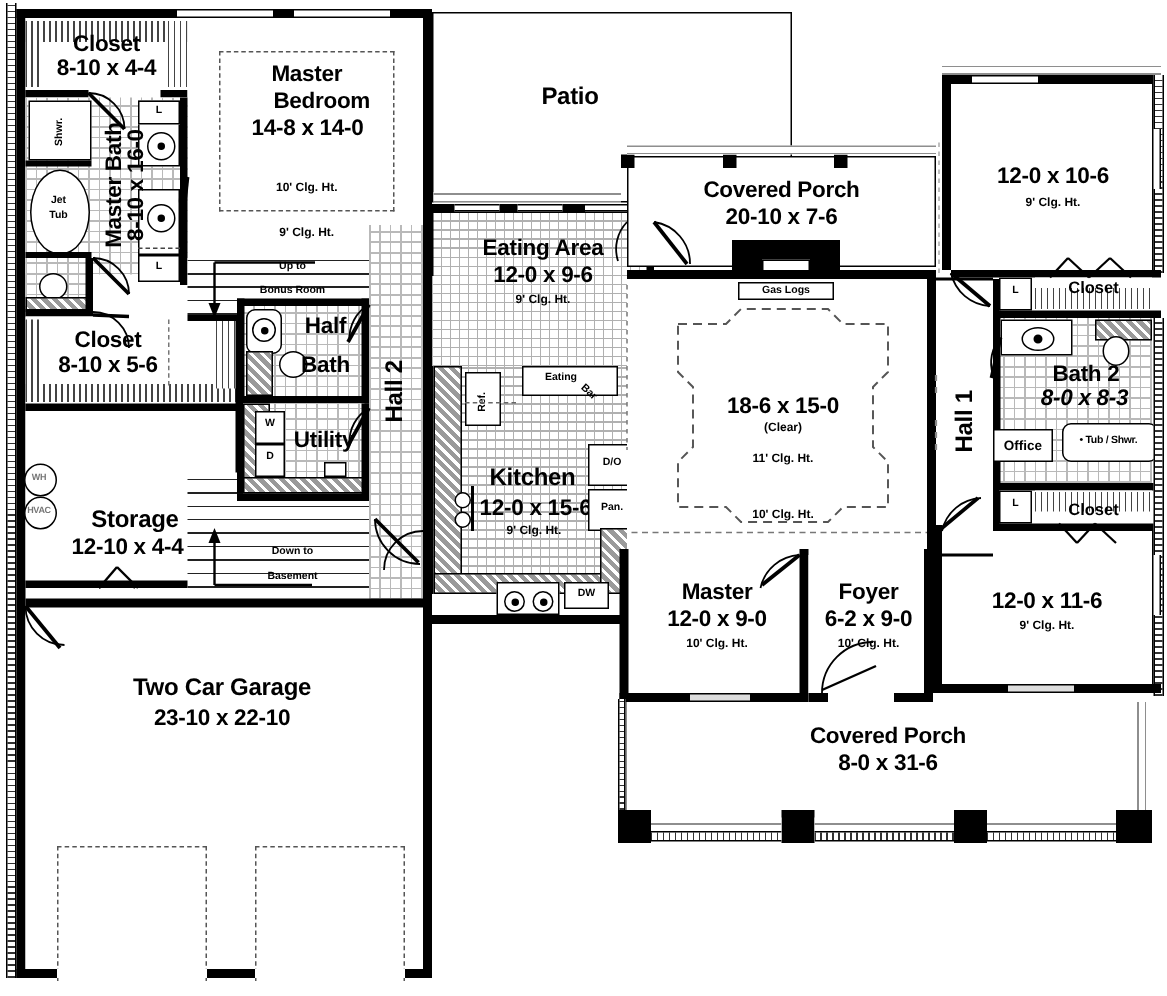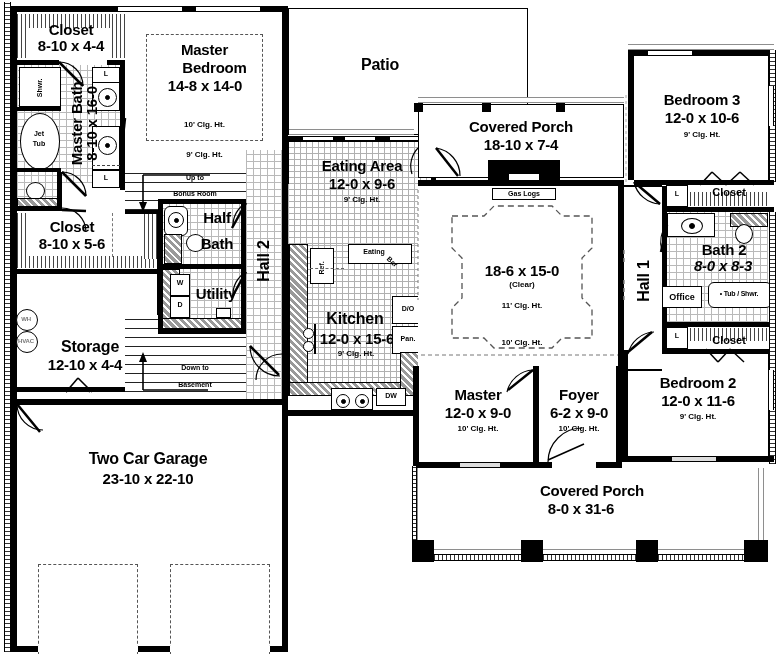--- a/index.html
+++ b/index.html
@@ -259,21 +259,21 @@
   <div class="circ" style="left:336px;top:394px;width:12px;height:12px;"></div>
   <div class="circ" style="left:355px;top:394px;width:12px;height:12px;"></div>
   <div class="circ" style="left:341px;top:399px;width:3px;height:3px;background:#000;"></div>
   <div class="circ" style="left:360px;top:399px;width:3px;height:3px;background:#000;"></div>
   <div class="outline" style="left:376px;top:388px;width:30px;height:18px;"></div>
   <div class="lbl xs" style="left:376px;top:392px;width:30px;">DW</div>
   <div class="wall" style="left:283px;top:410px;width:153px;height:6px;"></div>
 
   <div class="room" style="left:418px;top:104px;width:206px;height:74px;border:1px solid #000;box-sizing:border-box;"></div>
   <div class="lbl name" style="left:425px;top:119px;width:192px;">Covered Porch</div>
-  <div class="lbl dim" style="left:425px;top:137px;width:192px;">18-10 x 7-4</div>
+  <div class="lbl dim" style="left:425px;top:137px;width:192px;">20-10 x 7-6</div>
   <div class="wall" style="left:482px;top:103px;width:9px;height:9px;"></div>
   <div class="wall" style="left:556px;top:103px;width:9px;height:9px;"></div>
   <div class="wall" style="left:414px;top:103px;width:9px;height:9px;"></div>
   <div class="deck" style="left:418px;top:97px;width:206px;height:6px;"></div>
 
   <div class="wall" style="left:488px;top:160px;width:72px;height:20px;"></div>
   <div class="room" style="left:508px;top:173px;width:32px;height:12px;border:1px solid #000;box-sizing:border-box;"></div>
 
   <div class="room" style="left:418px;top:186px;width:206px;height:184px;"></div>
   <div class="wall" style="left:418px;top:180px;width:206px;height:6px;"></div>
@@ -323,21 +323,20 @@
   <div class="wall" style="left:662px;top:300px;width:5px;height:70px;"></div>
   <div class="lbl big vert" style="left:604px;top:272px;width:80px;">Hall 1</div>
 
   <div class="room" style="left:634px;top:56px;width:134px;height:124px;"></div>
   <div class="wall" style="left:628px;top:50px;width:146px;height:6px;"></div>
   <div class="wall" style="left:628px;top:50px;width:6px;height:130px;"></div>
   <div class="wall" style="left:768px;top:50px;width:6px;height:130px;"></div>
   <div class="brickV" style="left:769px;top:50px;width:7px;height:132px;"></div>
   <div class="thin" style="left:648px;top:50px;width:44px;height:6px;background:#fff;border-top:1px solid #000;border-bottom:1px solid #000;box-sizing:border-box;"></div>
   <div class="thin" style="left:768px;top:86px;width:6px;height:40px;background:#fff;border-left:1px solid #000;border-right:1px solid #000;box-sizing:border-box;"></div>
-  <div class="lbl name" style="left:640px;top:92px;width:124px;">Bedroom 3</div>
   <div class="lbl dim" style="left:640px;top:110px;width:124px;">12-0 x 10-6</div>
   <div class="lbl sm" style="left:640px;top:131px;width:124px;">9' Clg. Ht.</div>
 
   <div class="wall" style="left:634px;top:180px;width:140px;height:5px;"></div>
   <div class="room" style="left:690px;top:185px;width:78px;height:22px;"></div>
   <div class="shag" style="left:690px;top:192px;width:78px;height:14px;"></div>
   <div class="lbl sm" style="left:690px;top:186px;width:78px;font-size:11px;">Closet</div>
   <div class="outline" style="left:666px;top:185px;width:22px;height:22px;"></div>
   <div class="lbl xs" style="left:666px;top:190px;width:22px;">L</div>
   <div class="wall" style="left:662px;top:207px;width:112px;height:5px;"></div>
@@ -364,27 +363,26 @@
   <div class="lbl sm" style="left:690px;top:334px;width:78px;font-size:11px;">Closet</div>
   <div class="wall" style="left:662px;top:349px;width:112px;height:5px;"></div>
 
   <div class="room" style="left:628px;top:354px;width:140px;height:104px;"></div>
   <div class="wall" style="left:622px;top:350px;width:6px;height:112px;"></div>
   <div class="wall" style="left:768px;top:350px;width:6px;height:112px;"></div>
   <div class="brickV" style="left:769px;top:212px;width:7px;height:252px;"></div>
   <div class="wall" style="left:622px;top:456px;width:152px;height:6px;"></div>
   <div class="thin" style="left:768px;top:370px;width:6px;height:40px;background:#fff;border-left:1px solid #000;border-right:1px solid #000;box-sizing:border-box;"></div>
   <div class="thin" style="left:672px;top:456px;width:44px;height:6px;background:#ddd;border-top:1px solid #000;border-bottom:1px solid #000;box-sizing:border-box;"></div>
-  <div class="lbl name" style="left:634px;top:375px;width:128px;">Bedroom 2</div>
   <div class="lbl dim" style="left:634px;top:393px;width:128px;">12-0 x 11-6</div>
   <div class="lbl sm" style="left:634px;top:413px;width:128px;">9' Clg. Ht.</div>
 
   <div class="room" style="left:418px;top:468px;width:348px;height:74px;"></div>
   <div class="lbl name" style="left:460px;top:483px;width:264px;">Covered Porch</div>
-  <div class="lbl dim" style="left:449px;top:501px;width:264px;">8-0 x 31-6</div>
+  <div class="lbl dim" style="left:460px;top:501px;width:264px;">8-0 x 31-6</div>
   <div class="deckV" style="left:412px;top:468px;width:8px;height:74px;"></div>
   <div class="deckV" style="left:758px;top:468px;width:10px;height:74px;"></div>
   <div class="brickV" style="left:412px;top:466px;width:5px;height:78px;"></div>
   <div class="wall" style="left:412px;top:540px;width:22px;height:22px;"></div>
   <div class="wall" style="left:521px;top:540px;width:22px;height:22px;"></div>
   <div class="wall" style="left:636px;top:540px;width:22px;height:22px;"></div>
   <div class="wall" style="left:744px;top:540px;width:24px;height:22px;"></div>
   <div class="deck" style="left:434px;top:545px;width:87px;height:10px;"></div>
   <div class="deck" style="left:543px;top:545px;width:93px;height:10px;"></div>
   <div class="deck" style="left:658px;top:545px;width:86px;height:10px;"></div>

